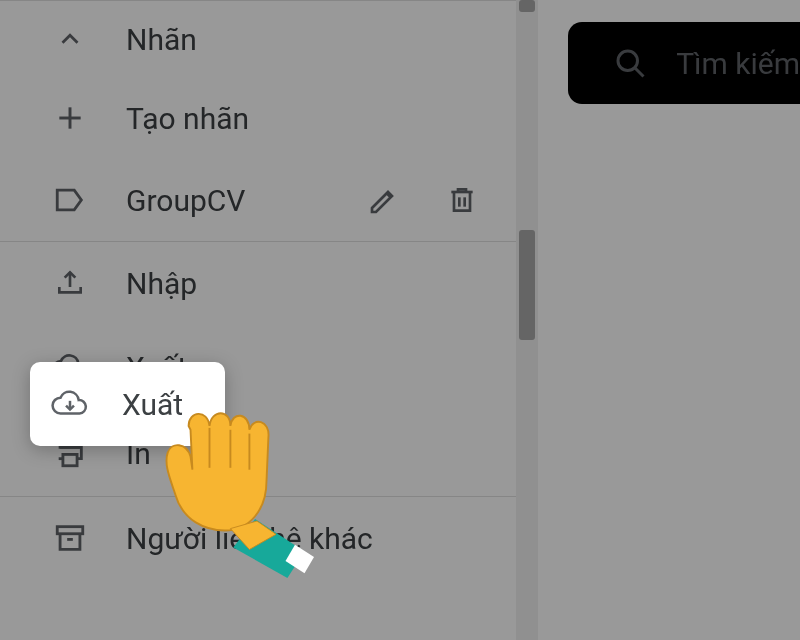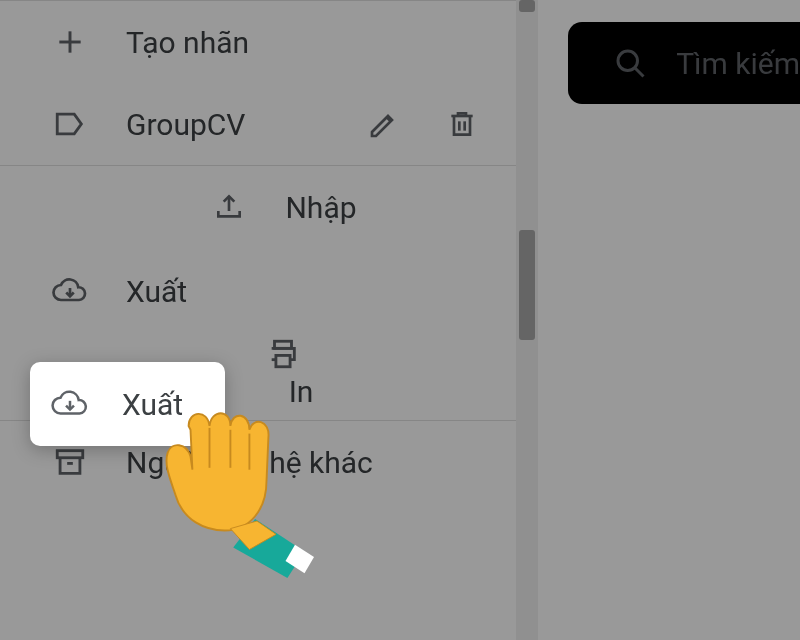--- a/index.html
+++ b/index.html
@@ -81,23 +81,23 @@
     .row .actions {
       position:absolute; right:34px; top:0; bottom:0;
       display:flex; align-items:center; gap:38px;
     }
     .action-btn {
       width:40px; height:40px;
       display:flex; align-items:center; justify-content:center;
       color:#5f6368;
     }
     .row-nhan { height:76px; }
-    .row-nhap { height:82px;justify-content:center; }
+    .row-nhap { height:82px; }
     .row-xuat { height:86px; }
-    .row-in   { height:86px;flex-direction:column; }
+    .row-in   { height:86px; }
     .row-other{ height:82px; }
 
     
     .highlight {
       position:absolute;
       left:30px; top:362px;
       width:195px; height:84px;
       background:#fff;
       border-radius:10px;
       box-shadow:0 4px 18px rgba(0,0,0,0.25);
@@ -141,20 +141,28 @@
   </div>
 
   <div class="scroll-strip">
     <div class="scroll-thumb a"></div>
     <div class="scroll-thumb b"></div>
   </div>
 
   <div class="sidebar">
     <div class="section-divider"></div>
 
+    <div class="row row-nhan">
+      <span class="icon-slot">
+        <svg viewBox="0 0 24 24" width="30" height="30" fill="none" stroke="#5f6368" stroke-width="2.2">
+          <polyline points="6 15 12 9 18 15"></polyline>
+        </svg>
+      </span>
+      <span class="label">Nhãn</span>
+    </div>
 
     <div class="row">
       <span class="icon-slot">
         <svg viewBox="0 0 24 24" width="32" height="32" fill="none" stroke="#5f6368" stroke-width="2.2">
           <line x1="12" y1="4" x2="12" y2="20"></line>
           <line x1="4" y1="12" x2="20" y2="12"></line>
         </svg>
       </span>
       <span class="label">Tạo nhãn</span>
     </div>

